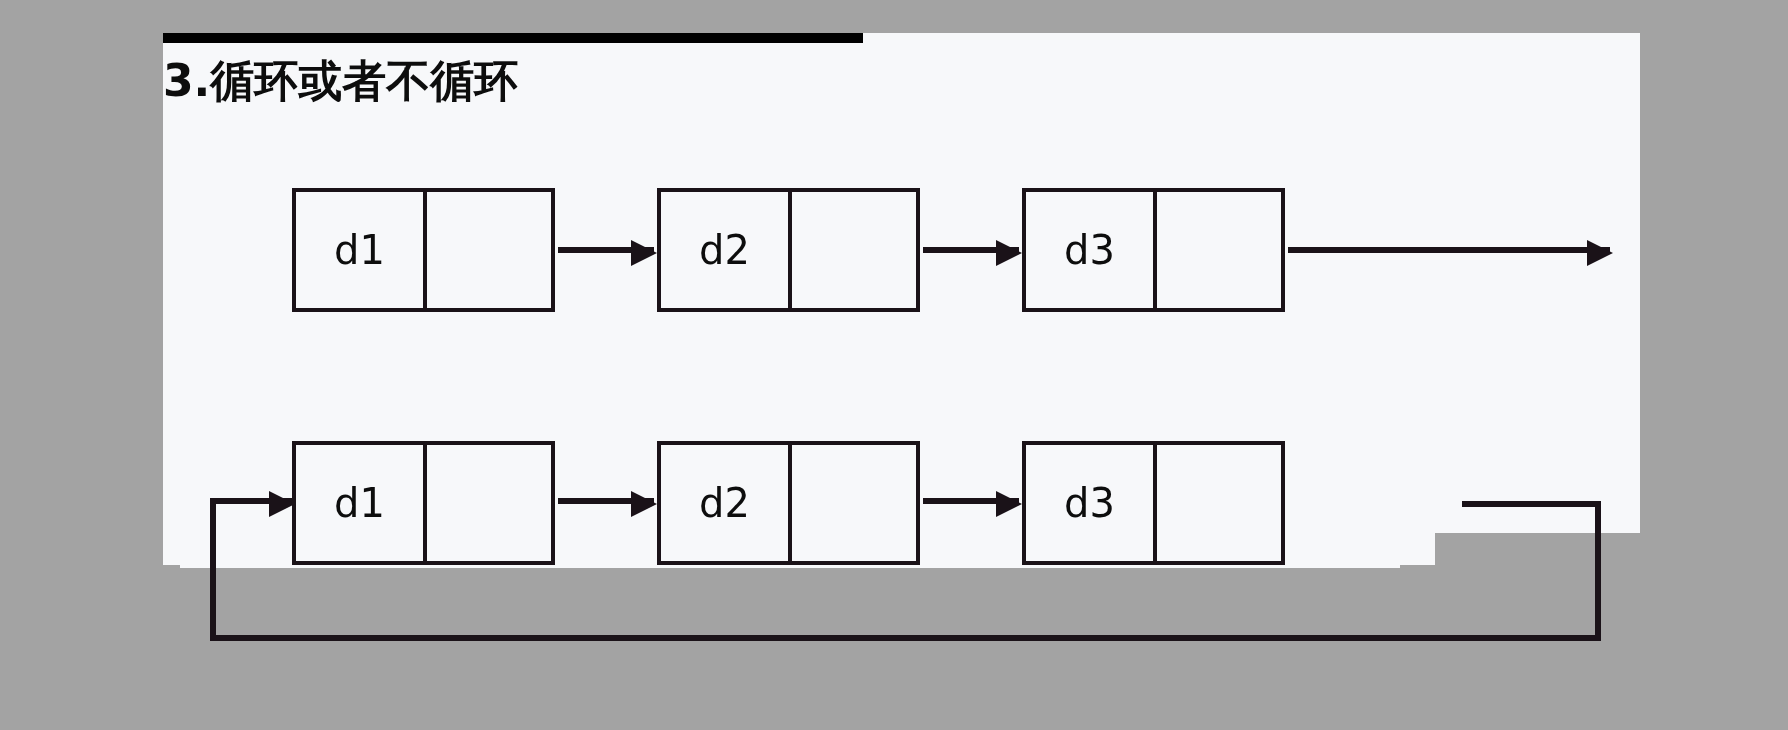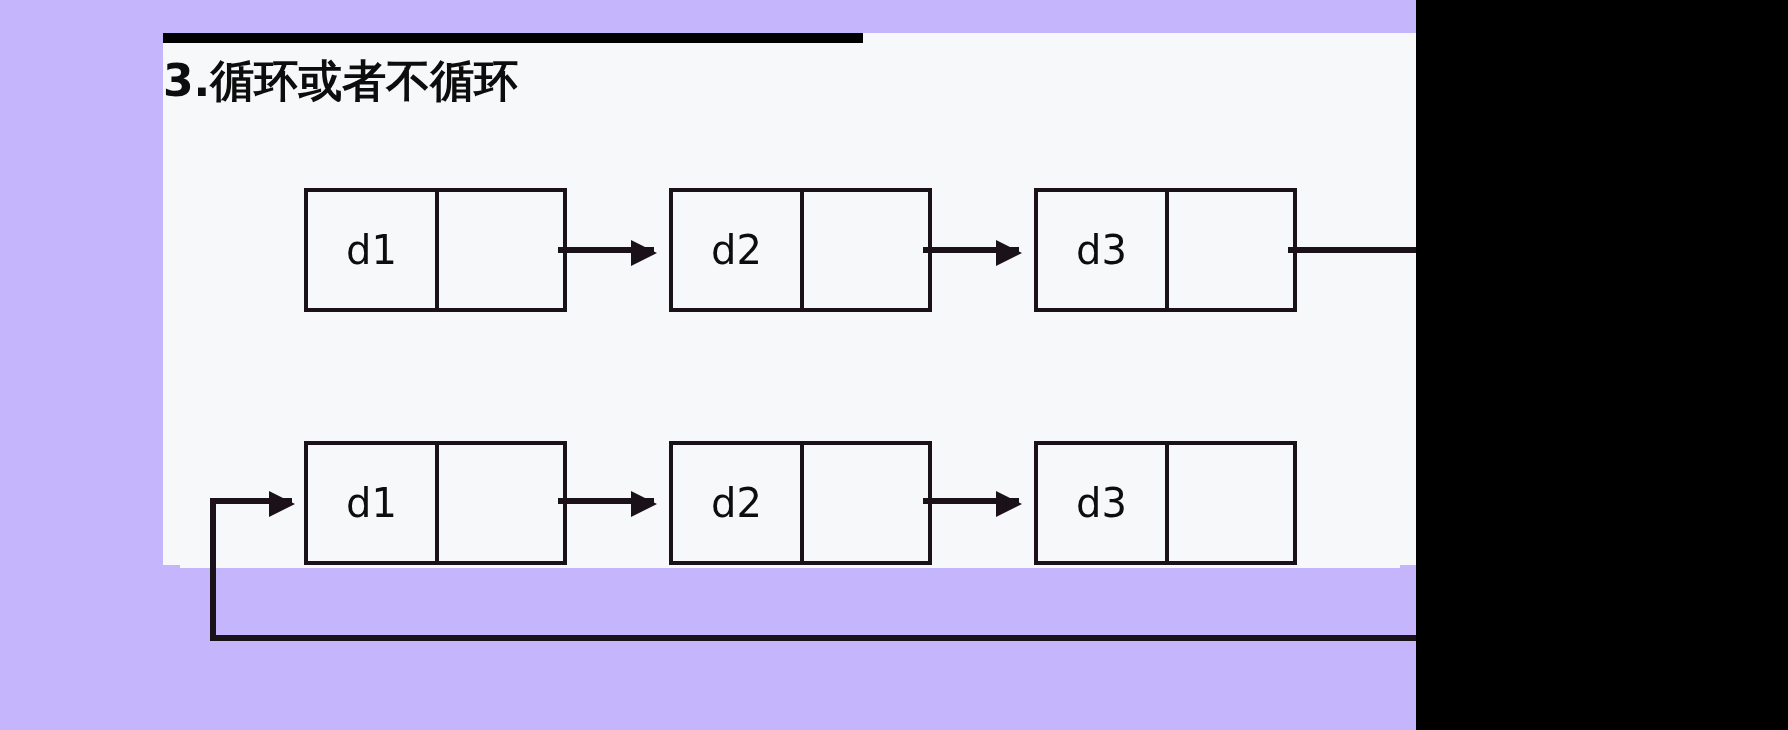--- a/index.html
+++ b/index.html
@@ -2,23 +2,23 @@
 <html><head>
 <meta charset="utf-8">
 <style>
   html, body {
     margin: 0;
     padding: 0;
     background: #000000;
   }
   #screen {
     position: relative;
-    width: 1416px;
+    width: 1788px;
     height: 730px;
-    background: #c4b5fd;
+    background: #a3a3a3;
     overflow: hidden;
     font-family: "Liberation Sans", "DejaVu Sans", sans-serif;
   }
   
   .panel {
     position: absolute;
     background: #f7f8fa;
   }
   #panel-main   { left: 163px; top: 33px;  width: 1477px; height: 500px; }
   #panel-notch1 { left: 163px; top: 33px;  width: 700px;  height: 10px; background:#000; }
@@ -39,21 +39,20 @@
     font-family: "DejaVu Sans", "Liberation Sans", sans-serif;
   }
 
   
   .node {
     position: absolute;
     box-sizing: border-box;
     display: flex;
     background: #f7f8fa;
     border: 4px solid #1a1218;
-    margin-left: 12px;
   }
   .node .cell {
     box-sizing: border-box;
     display: flex;
     align-items: center;
     justify-content: center;
   }
   .node .cell-data {
     border-right: 4px solid #1a1218;
   }

